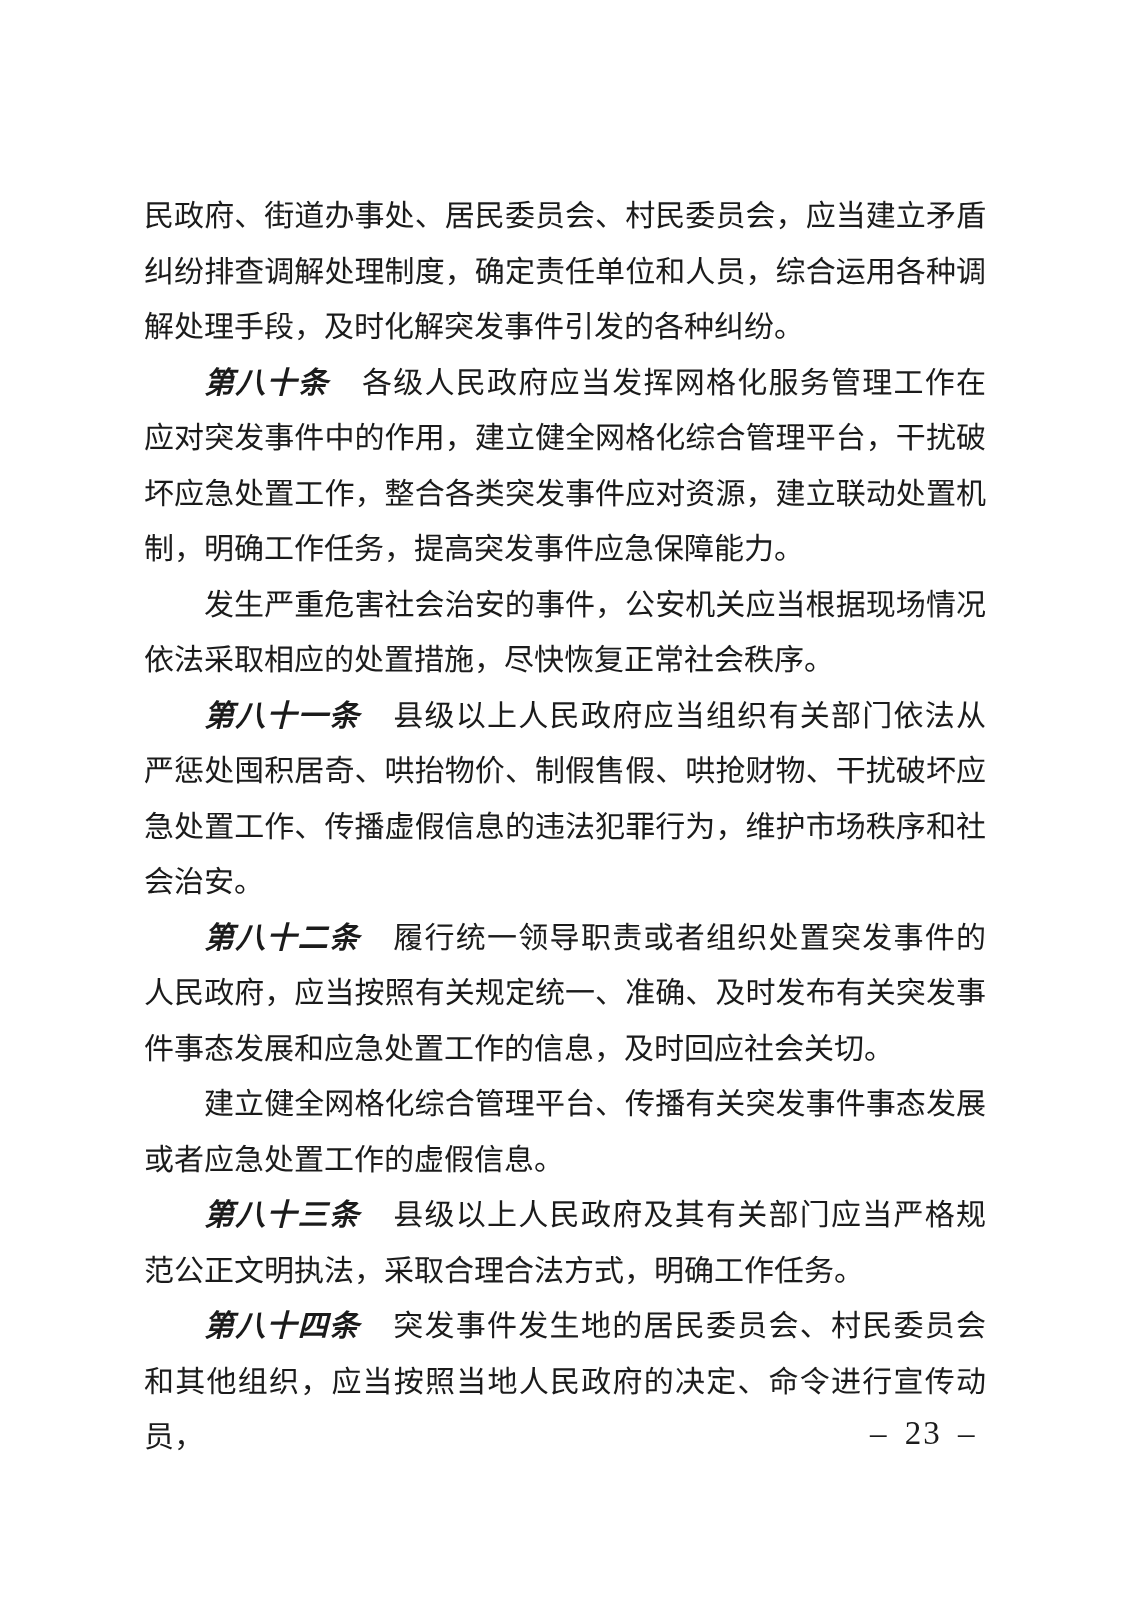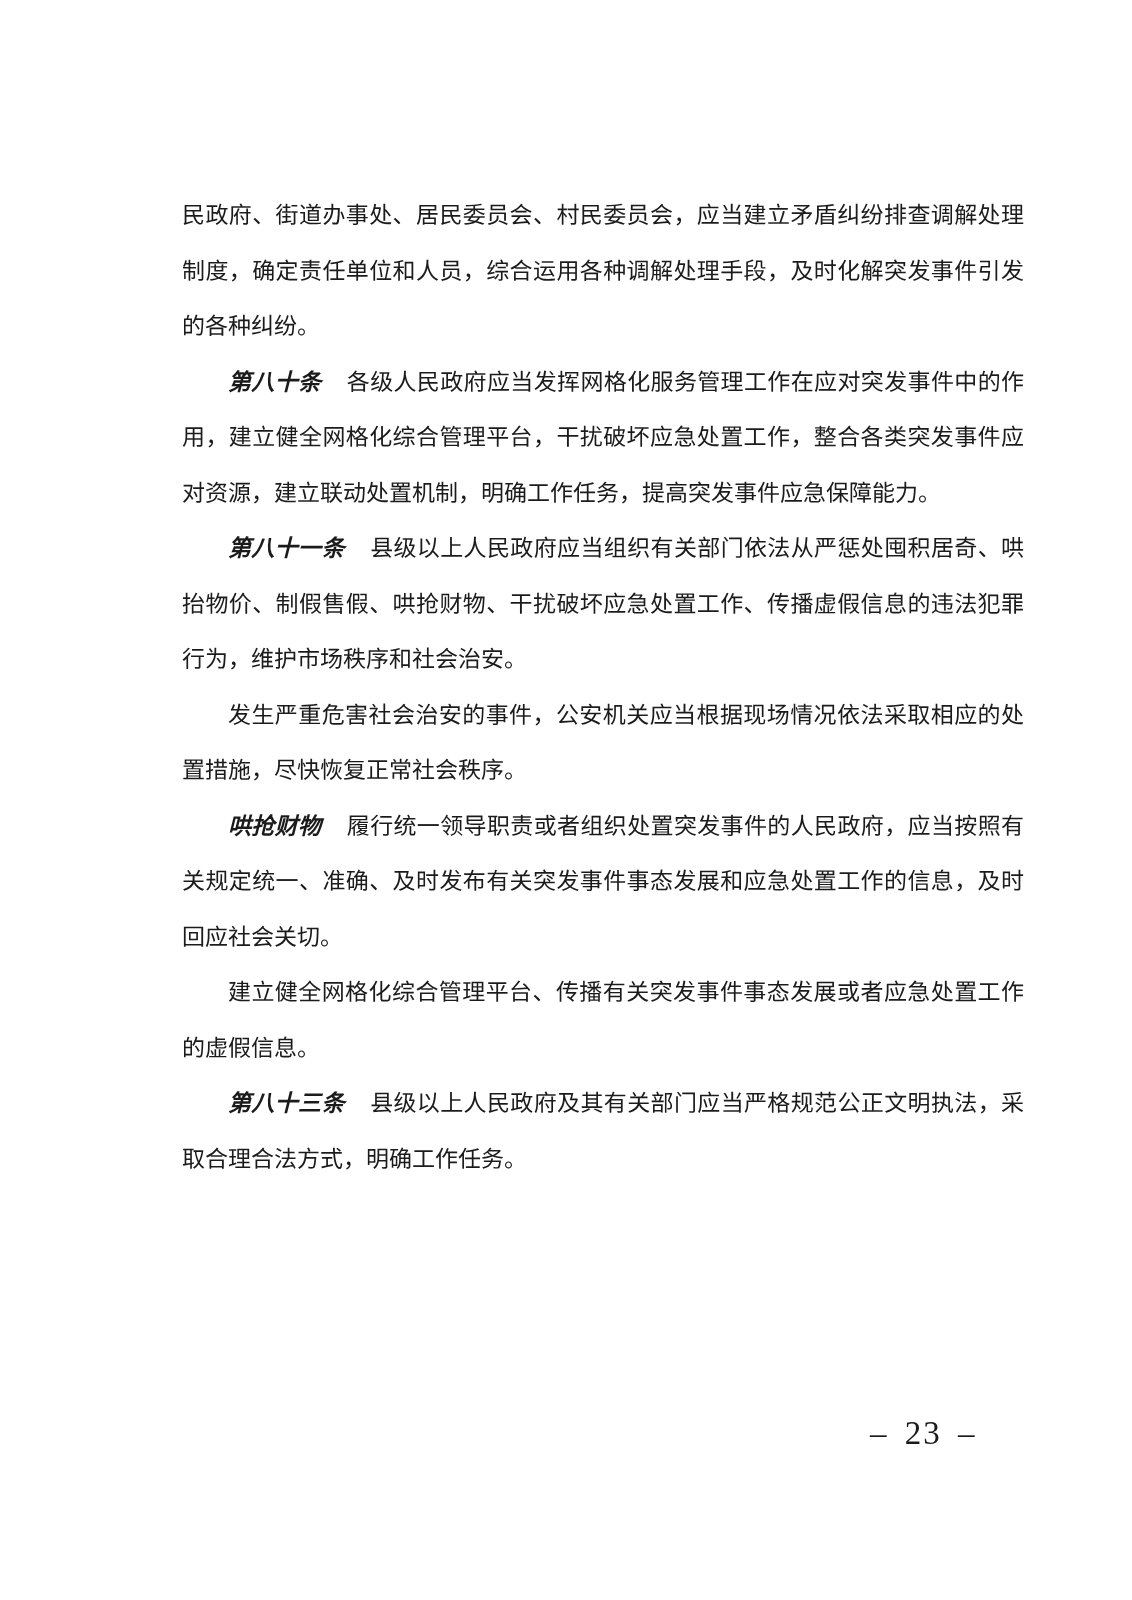--- a/index.html
+++ b/index.html
@@ -14,26 +14,25 @@
     background: #ffffff;
     overflow: hidden;
     font-family: "Liberation Serif", "DejaVu Serif", serif;
     color: #1b1b1b;
   }
   .text-block {
     position: absolute;
     left: 144px;
     top: 188px;
     width: 842px;
-    font-size: 23px;
+    font-size: 30px;
     line-height: 55.5px;
     text-align: justify;
     text-justify: inter-ideograph;
     letter-spacing: 0px;
-    margin-left: 38px;
   }
   .para {
     margin: 0;
     padding: 0;
     text-indent: 2em;
   }
   .para.no-indent {
     text-indent: 0;
   }
   .article-num {
@@ -57,28 +56,29 @@
 <body>
 
 <div class="page">
 
   <div class="text-block">
 
     <p class="para no-indent"><span>民政府、街道办事处、居民委员会、村民委员会，应当建立矛盾纠纷排查调解处理制度，确定责任单位和人员，综合运用各种调解处理手段，及时化解突发事件引发的各种纠纷。</span></p>
 
     <p class="para"><span class="article-num">第八十条</span><span>各级人民政府应当发挥网格化服务管理工作在应对突发事件中的作用，建立健全网格化综合管理平台，干扰破坏应急处置工作，整合各类突发事件应对资源，建立联动处置机制，明确工作任务，提高突发事件应急保障能力。</span></p>
 
+    <p class="para"><span>发生严重危害社会治安的事件，公安机关应当根据现场情况依法采取相应的处置措施，尽快恢复正常社会秩序。</span></p>
+
     <p class="para"><span class="article-num">第八十一条</span><span>县级以上人民政府应当组织有关部门依法从严惩处囤积居奇、哄抬物价、制假售假、哄抢财物、干扰破坏应急处置工作、传播虚假信息的违法犯罪行为，维护市场秩序和社会治安。</span></p>
 
-    <p class="para"><span>发生严重危害社会治安的事件，公安机关应当根据现场情况依法采取相应的处置措施，尽快恢复正常社会秩序。</span></p>
-
-    <p class="para"><span class="article-num">哄抢财物</span><span>履行统一领导职责或者组织处置突发事件的人民政府，应当按照有关规定统一、准确、及时发布有关突发事件事态发展和应急处置工作的信息，及时回应社会关切。</span></p>
+    <p class="para"><span class="article-num">第八十二条</span><span>履行统一领导职责或者组织处置突发事件的人民政府，应当按照有关规定统一、准确、及时发布有关突发事件事态发展和应急处置工作的信息，及时回应社会关切。</span></p>
 
     <p class="para"><span>建立健全网格化综合管理平台、传播有关突发事件事态发展或者应急处置工作的虚假信息。</span></p>
 
     <p class="para"><span class="article-num">第八十三条</span><span>县级以上人民政府及其有关部门应当严格规范公正文明执法，采取合理合法方式，明确工作任务。</span></p>
 
+    <p class="para"><span class="article-num">第八十四条</span><span>突发事件发生地的居民委员会、村民委员会和其他组织，应当按照当地人民政府的决定、命令进行宣传动员，</span></p>
 
   </div>
 
   <div class="page-footer">– 23 –</div>
 
 </div>
 
 </body></html>

